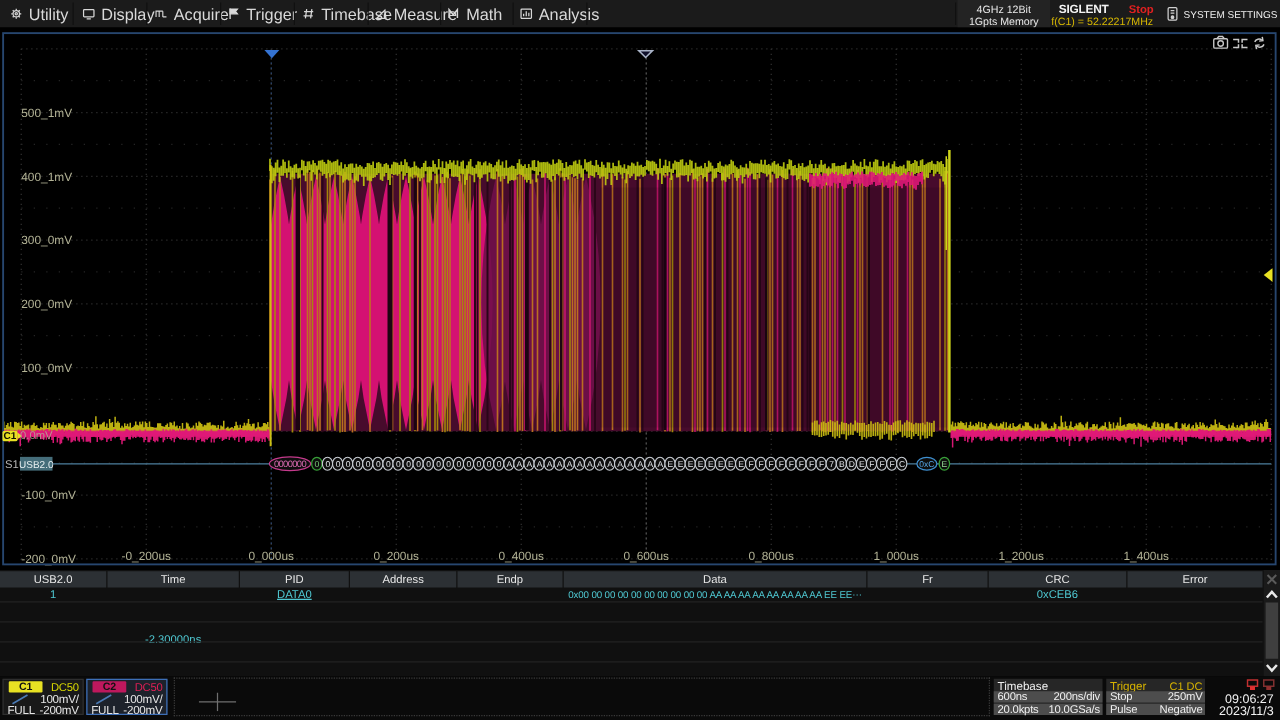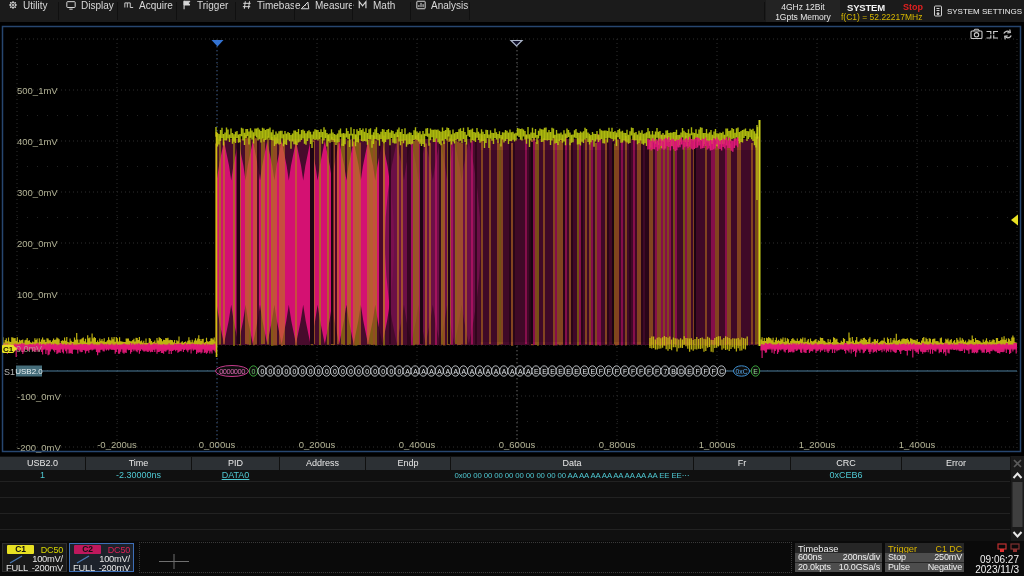--- a/index.html
+++ b/index.html
@@ -1,17 +1,17 @@
 <!DOCTYPE html>
 <html><head><meta charset="utf-8"><style>
 html,body{margin:0;padding:0;background:#000;width:1024px;height:576px;overflow:hidden}
 *{box-sizing:border-box;font-family:"Liberation Sans",sans-serif}
 #root{position:relative;width:1024px;height:576px;background:#000}
 #menubar{position:absolute;left:0;top:0;width:1024px;height:22px;background:#1b1b1b}
-.mi{position:absolute;top:0;height:22px;display:flex;gap:5px;color:#d9d9d9;font-size:10px}
+.mi{position:absolute;top:0;height:22px;display:flex;align-items:center;gap:5px;color:#d9d9d9;font-size:13px}
 .msep{position:absolute;top:2px;height:18px;width:1px;background:#101010}
 #tbl{position:absolute;left:0;top:456px;width:1024px;height:85px;background:#101010}
 .th{position:absolute;top:1px;height:13px;background:#2c3034;color:#e8e8e8;font-size:9px;text-align:center;line-height:13px}
 .td{position:absolute;top:14px;height:11px;color:#4fc8d2;font-size:9px;text-align:center;line-height:11px;white-space:nowrap;overflow:hidden}
 .rowline{position:absolute;left:0;width:1010px;height:1px;background:#222}
 #bbar{position:absolute;left:0;top:541px;width:1024px;height:35px;background:#0a0a0a}
 .chbox{position:absolute;top:2px;width:65px;height:29px;background:#191919;font-size:9.3px;color:#e6e6e6;letter-spacing:-0.2px}
 .badge{position:absolute;left:4px;top:1px;width:27px;height:9px;border-radius:1px;font-size:8.5px;font-weight:bold;color:#111;text-align:center;line-height:9px}
 .gray3{position:absolute;font-size:9px;color:#f0f0f0;letter-spacing:-0.15px}
 </style></head><body>
@@ -75,21 +75,21 @@
       <div class="msep" style="left:117px"></div>
 <div class="msep" style="left:176px"></div>
       <div class="msep" style="left:235px"></div>
 <div class="msep" style="left:294px"></div>
       <div class="msep" style="left:352px"></div>
 <div class="msep" style="left:410px"></div>
       <div class="msep" style="left:469px"></div>
 <div class="msep" style="left:764px"></div>
       <div class="msep" style="left:838px"></div>
 <div style="position:absolute;left:766px;top:0;width:74px;height:22px;background:#232323;color:#e8e8e8;font-size:8.5px;text-align:center;line-height:10px;padding-top:2px;white-space:nowrap">4GHz 12Bit<br>1Gpts Memory</div>
-<div style="position:absolute;left:847px;top:2px;color:#f2f2f2;font-size:9.5px;font-weight:bold;letter-spacing:-0.2px">SYSTEM</div>
+<div style="position:absolute;left:847px;top:2px;color:#f2f2f2;font-size:9.5px;font-weight:bold;letter-spacing:-0.2px">SIGLENT</div>
 <div style="position:absolute;left:903px;top:2px;color:#e02020;font-size:9px;font-weight:bold">Stop</div>
 <div style="position:absolute;left:841px;top:12px;color:#d8b800;font-size:8.5px;white-space:nowrap">f(C1) = 52.22217MHz</div>
 <svg style="position:absolute;left:933px;top:5px" width="10" height="12" viewBox="0 0 10 12" fill="none" stroke="#d0d0d0" stroke-width="1">
         <rect x="1.5" y="1" width="7" height="10" rx="1"></rect>
         <path d="M3.5 3.5h3M3.5 5.5h3"></path>
         <circle cx="5" cy="8.7" r="1" fill="#d0d0d0"></circle>
       </svg>
 <div style="position:absolute;right:2px;top:7px;color:#f0f0f0;font-size:8px;white-space:nowrap">SYSTEM SETTINGS</div>
 </div>
 <div style="position:absolute;left:0;top:22px;width:1024px;height:434px;background:#000"></div>
@@ -331,21 +331,21 @@
 <div class="th" style="left:0px;width:85px">USB2.0</div>
       <div class="th" style="left:86px;width:105px">Time</div>
       <div class="th" style="left:192px;width:87px">PID</div>
       <div class="th" style="left:280px;width:85px">Address</div>
       <div class="th" style="left:366px;width:84px">Endp</div>
       <div class="th" style="left:451px;width:242px">Data</div>
       <div class="th" style="left:694px;width:96px">Fr</div>
       <div class="th" style="left:791px;width:110px">CRC</div>
       <div class="th" style="left:902px;width:108px">Error</div>
       <div class="td" style="left:0px;width:85px;">1</div>
-      <div class="td" style="left:86px;width:105px;">-2.30000ns</div>
+      <div class="td" style="left:86px;width:105px;margin-top:36px;">-2.30000ns</div>
       <div class="td" style="left:192px;width:87px;text-decoration:underline;">DATA0</div>
       <div class="td" style="left:451px;width:242px;font-size:7.8px;letter-spacing:-0.1px;">0x00 00 00 00 00 00 00 00 00 00 AA AA AA AA AA AA AA AA EE EE⋯</div>
       <div class="td" style="left:791px;width:110px;">0xCEB6</div>
 <div class="rowline" style="top:25px"></div>
 <div class="rowline" style="top:41px"></div>
 <div class="rowline" style="top:57px"></div>
 <div class="rowline" style="top:73px"></div>
 <div style="position:absolute;left:1011px;top:0;width:13px;height:85px;background:#1a1a1a">
 <svg width="13" height="85" viewBox="0 0 13 85" fill="none">
 <path d="M3 4 L10 11 M10 4 L3 11" stroke="#5a5a5a" stroke-width="1.6"></path>

